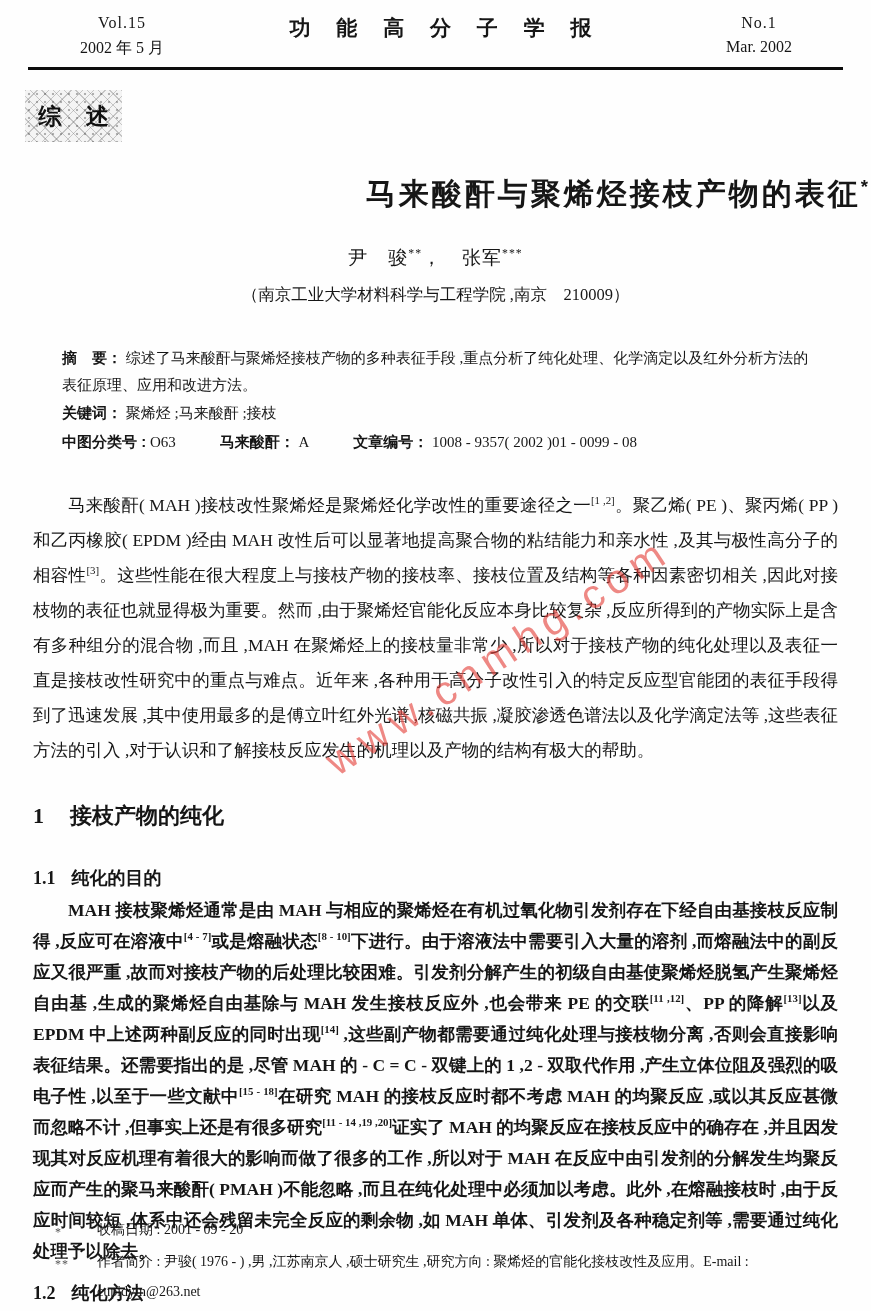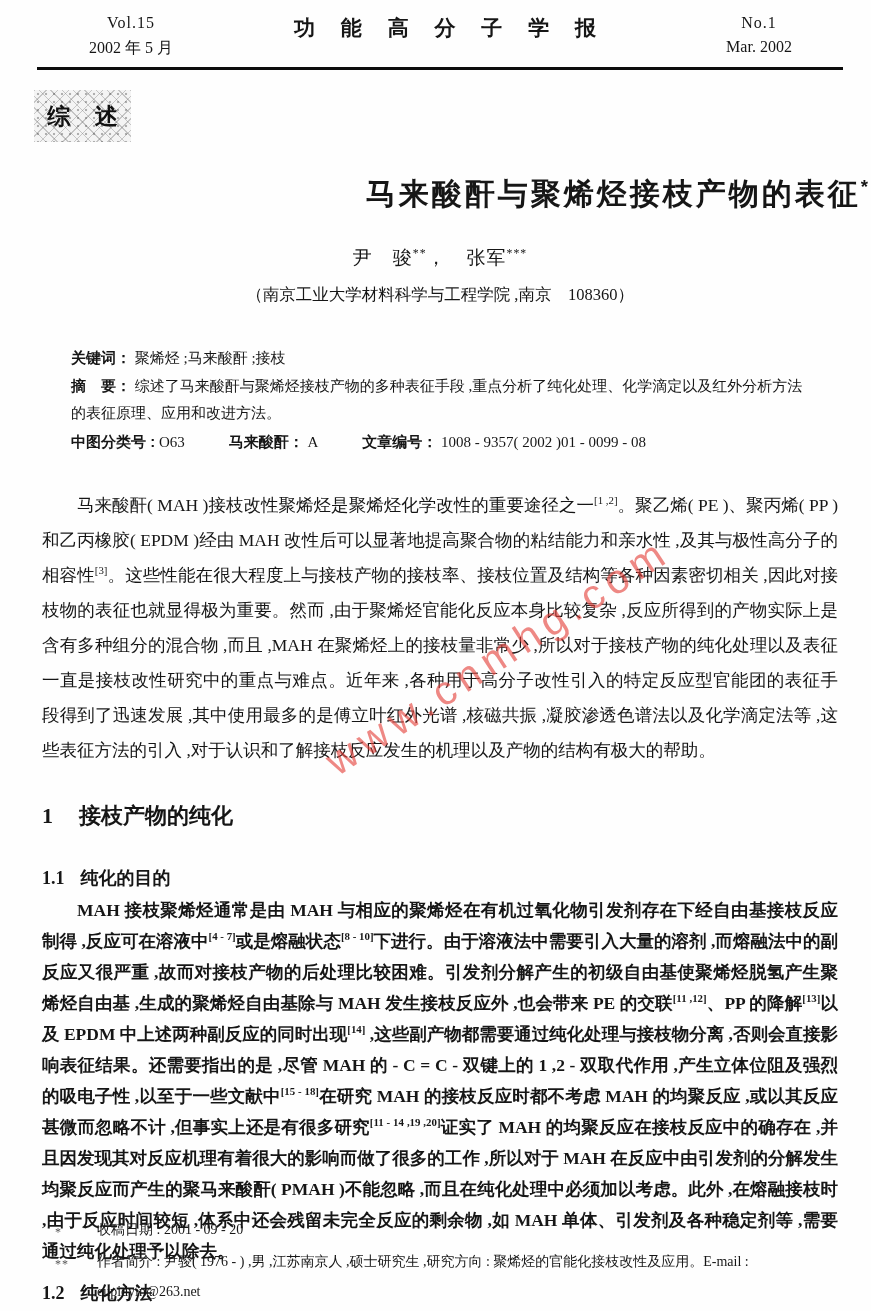--- a/index.html
+++ b/index.html
@@ -1,21 +1,20 @@
 <!DOCTYPE html>
 <html><head>
 <meta charset="utf-8">
 <style>
   * { margin:0; padding:0; box-sizing:border-box; }
   html,body { background:#e9e9e9; }
   .page {
     position:relative; width:871px; height:1311px; margin:0 auto;
     background:#fefefe; color:#161616; overflow:hidden;
     font-family:"Liberation Serif", serif;
-    padding-left:9px;
   }
   sup { font-size:0.62em; line-height:0; vertical-align:super; }
 
   
   .jheader { display:grid; grid-template-columns:200px 1fr 180px; padding:14px 22px 0 22px; }
   .jh-col { text-align:center; }
   .jh-line1 { font-size:16px; letter-spacing:1px; }
   .jh-line2 { font-size:16px; margin-top:6px; }
   .jh-title-cn { font-size:21px; font-weight:bold; letter-spacing:10px; font-family:"Liberation Sans",sans-serif; }
   .jh-title-en { font-size:16px; margin-top:5px; }
@@ -93,30 +92,30 @@
       <div class="jh-line1">No.1</div>
       <div class="jh-line2">Mar.  2002</div>
     </div>
   </div>
   <div class="jh-rule"></div>
 
   <div class="badge">综 述</div>
 
   <h1 class="art-title"><span>马来酸酐与聚烯烃接枝产物的表征</span><sup>*</sup></h1>
   <div class="authors"><span>尹　骏</span><sup>**</sup><span>，　张军</span><sup>***</sup></div>
-  <div class="affil">（南京工业大学材料科学与工程学院 ,南京　108360）</div>
+  <div class="affil">（南京工业大学材料科学与工程学院 ,南京　210009）</div>
 
   <div class="meta">
     <div>
+      <span class="lbl">摘　要：</span>
+      <span>综述了马来酸酐与聚烯烃接枝产物的多种表征手段 ,重点分析了纯化处理、化学滴定以及红外分析方法的表征原理、应用和改进方法。</span>
+    </div>
+    <div>
       <span class="lbl">关键词：</span>
       <span>聚烯烃 ;马来酸酐 ;接枝</span>
-    </div>
-    <div>
-      <span class="lbl">摘　要：</span>
-      <span>综述了马来酸酐与聚烯烃接枝产物的多种表征手段 ,重点分析了纯化处理、化学滴定以及红外分析方法的表征原理、应用和改进方法。</span>
     </div>
     <div class="meta-row3">
       <span>
         <span class="lbl">中图分类号 :</span>
         <span>O63</span>
       </span>
       <span>
         <span class="lbl">马来酸酐：</span>
         <span>A</span>
       </span>

